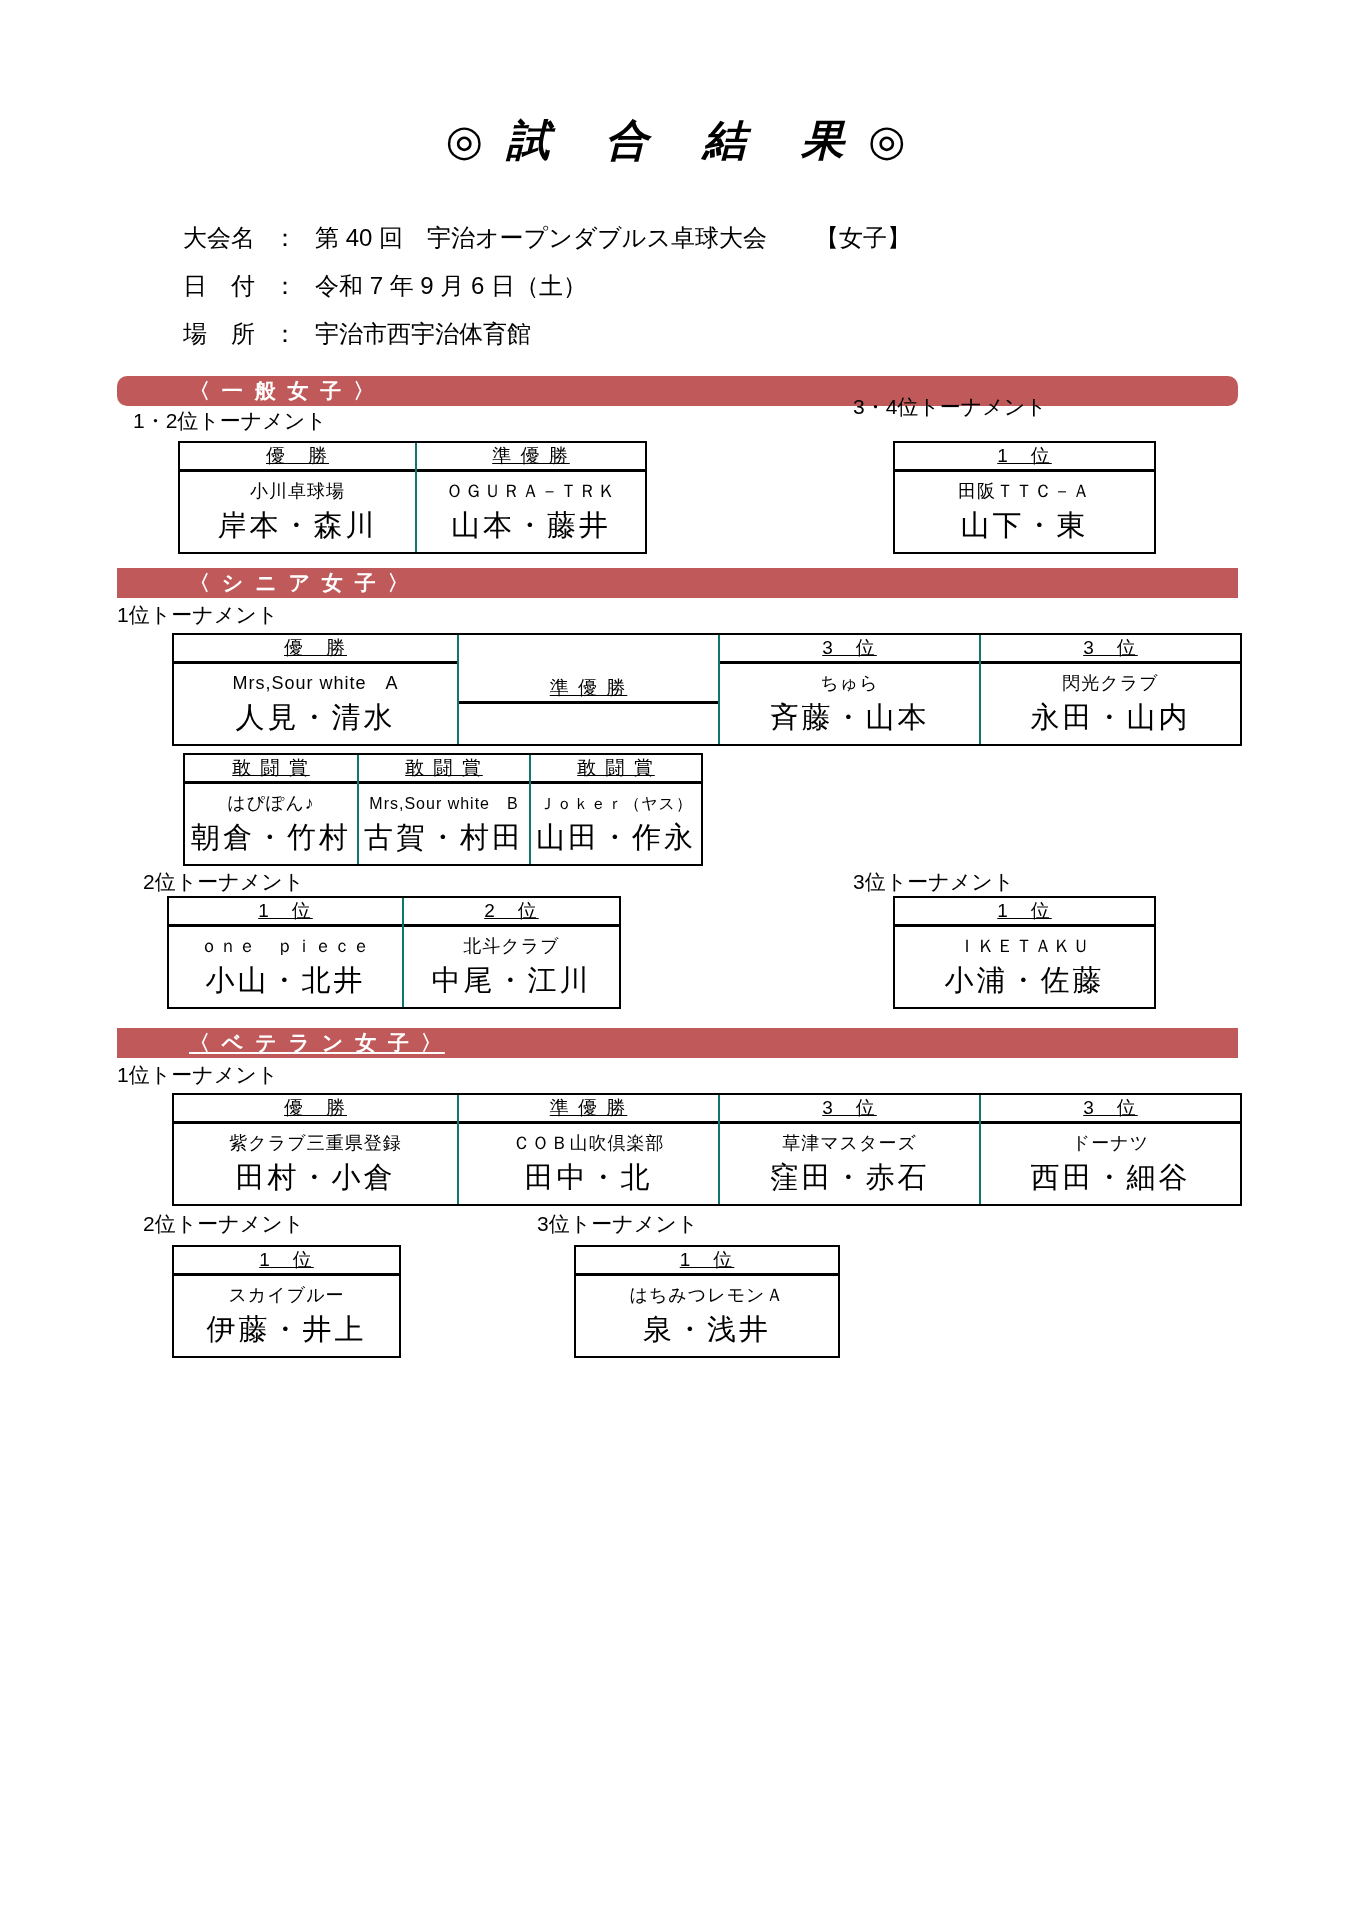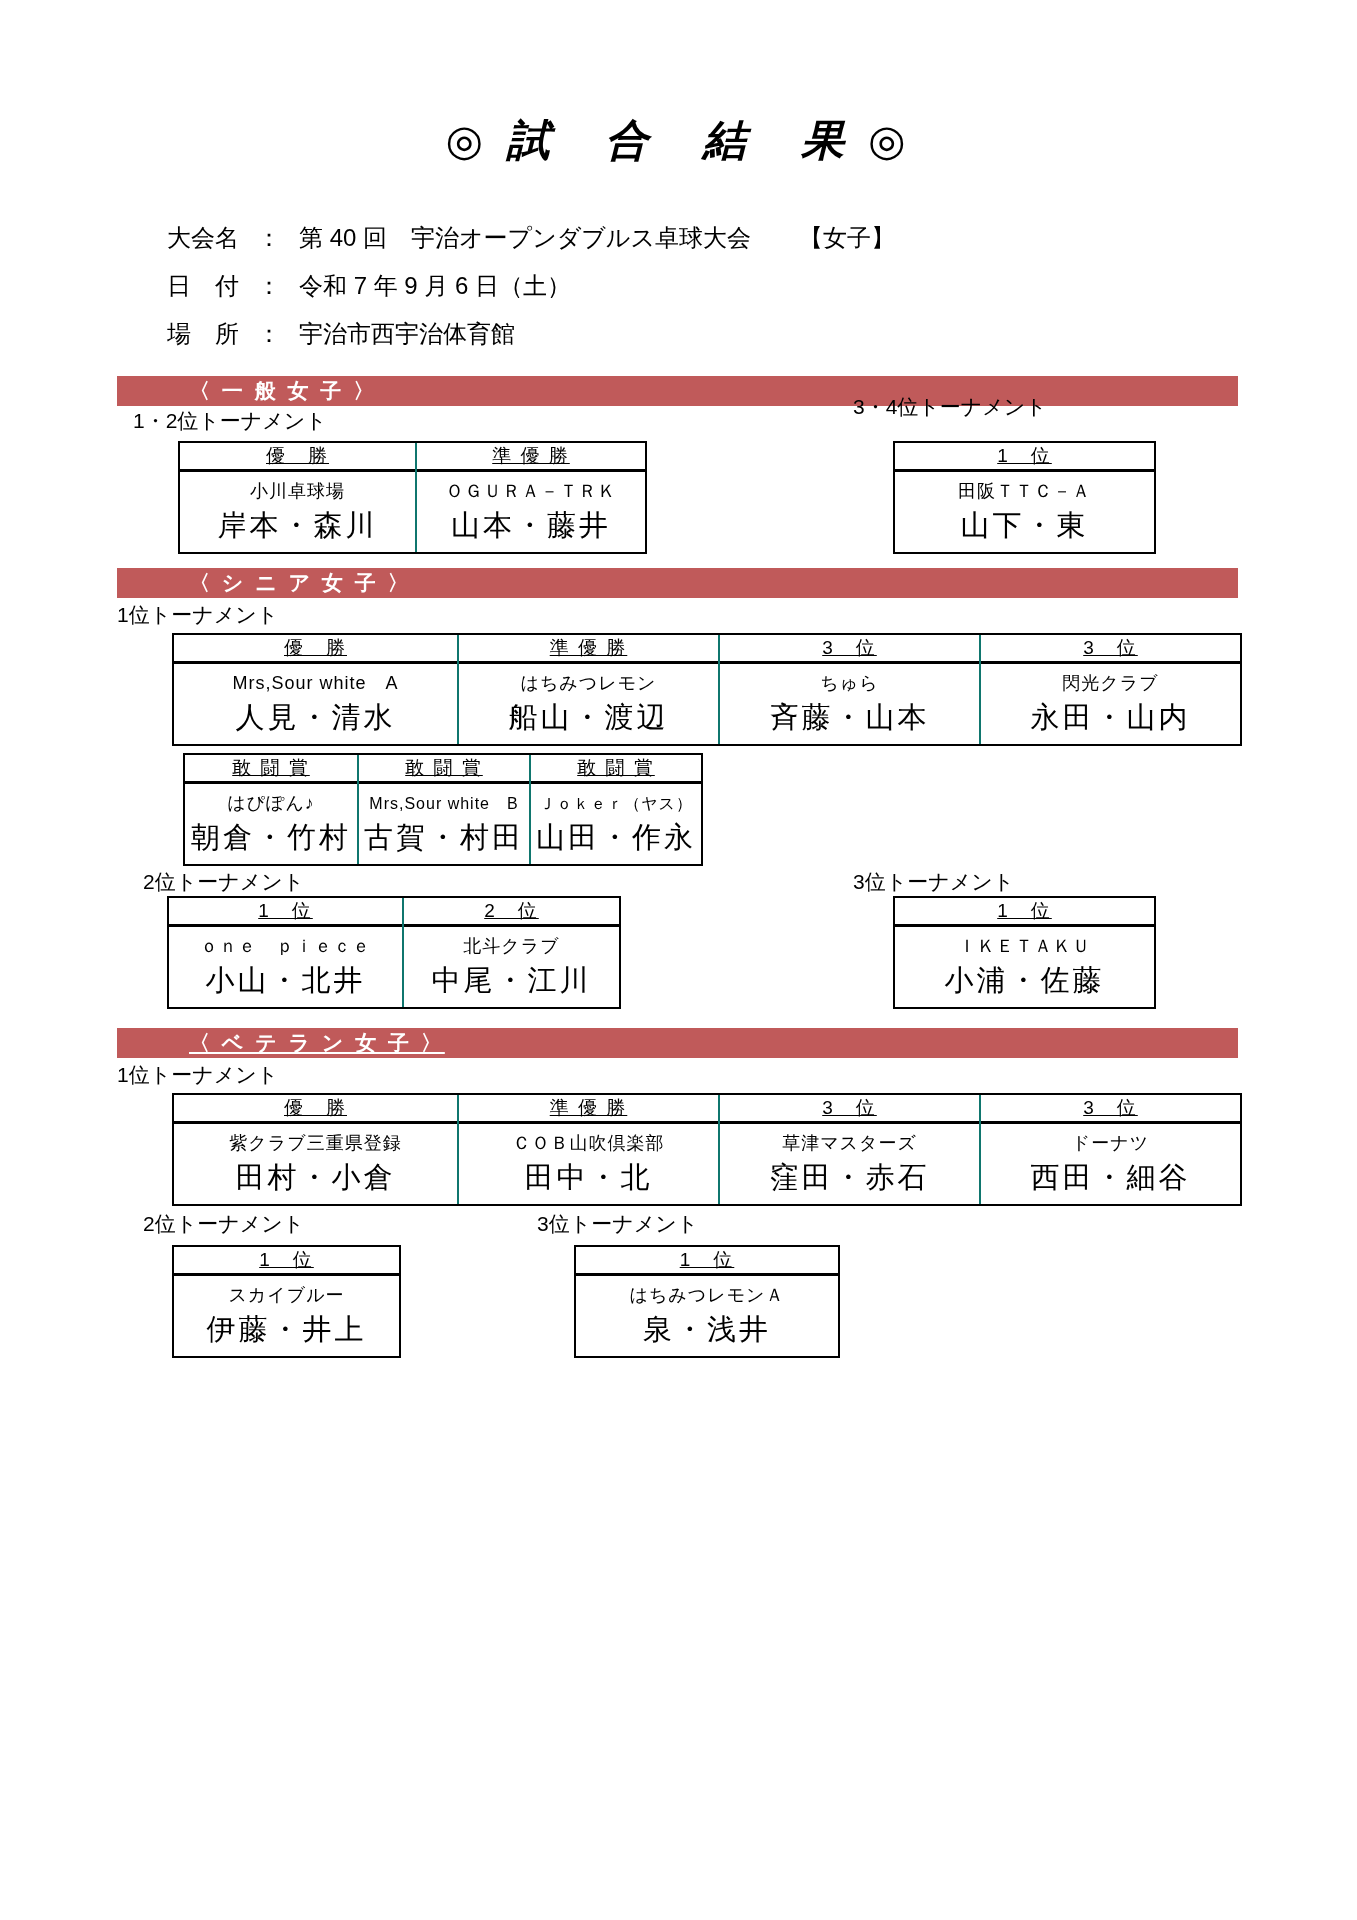--- a/index.html
+++ b/index.html
@@ -17,21 +17,21 @@
     left:0; top:112px;
     width:100%;
     text-align:center;
     font-size:43px;
     font-weight:bold;
     font-style:italic;
     letter-spacing:6px;
     white-space:nowrap;
   }
   .meta{position:absolute;left:167px;top:214px;font-size:24px;}
-  .meta-row{height:48px;display:flex;align-items:center;white-space:nowrap;}
+  .meta-row{height:48px;display:flex;align-items:center;white-space:nowrap;margin-left:16px;}
   .meta-label{display:inline-block;min-width:78px;}
   .meta-colon{margin:0 18px 0 12px;}
   .banner{
     position:absolute;
     left:117px;
     width:1121px;
     height:30px;
     background:#c05a5a;
     color:#ffffff;
     font-size:21px;
@@ -98,21 +98,21 @@
       <span class="meta-colon">：</span>
       <span class="meta-value">令和 7 年 9 月 6 日（土）</span>
     </div>
     <div class="meta-row">
       <span class="meta-label">場　所</span>
       <span class="meta-colon">：</span>
       <span class="meta-value">宇治市西宇治体育館</span>
     </div>
   </div>
 
-  <div class="banner" style="top:376px;">〈 一 般 女 子 〉</div>
+  <div class="banner" style="top:376px;border-radius:10px;">〈 一 般 女 子 〉</div>
 
   <div class="tlabel" style="left:116px;top:408px;margin-left:17px;">1・2位トーナメント</div>
   <div class="tlabel" style="left:853px;top:394px;">3・4位トーナメント</div>
 
   <div class="tbl" style="left:178px;top:441px;">
     <div class="col" style="width:235px;">
       <div class="hd">
           <span class="rank">優　勝</span>
         </div>
       <div class="bd">
@@ -154,24 +154,20 @@
         </div>
       <div class="bd">
         <div class="club">Mrs,Sour white　A</div>
         <div class="players">人見・清水</div>
       </div>
     </div>
     <div class="col" style="width:261px;">
       <div class="hd">
           <span class="rank">準 優 勝</span>
         </div>
-      <div class="bd">
-        <div class="club">はちみつレモン</div>
-        <div class="players">船山・渡辺</div>
-      </div>
     </div>
     <div class="col" style="width:261px;">
       <div class="hd">
           <span class="rank">3　位</span>
         </div>
       <div class="bd">
         <div class="club">ちゅら</div>
         <div class="players">斉藤・山本</div>
       </div>
     </div>

